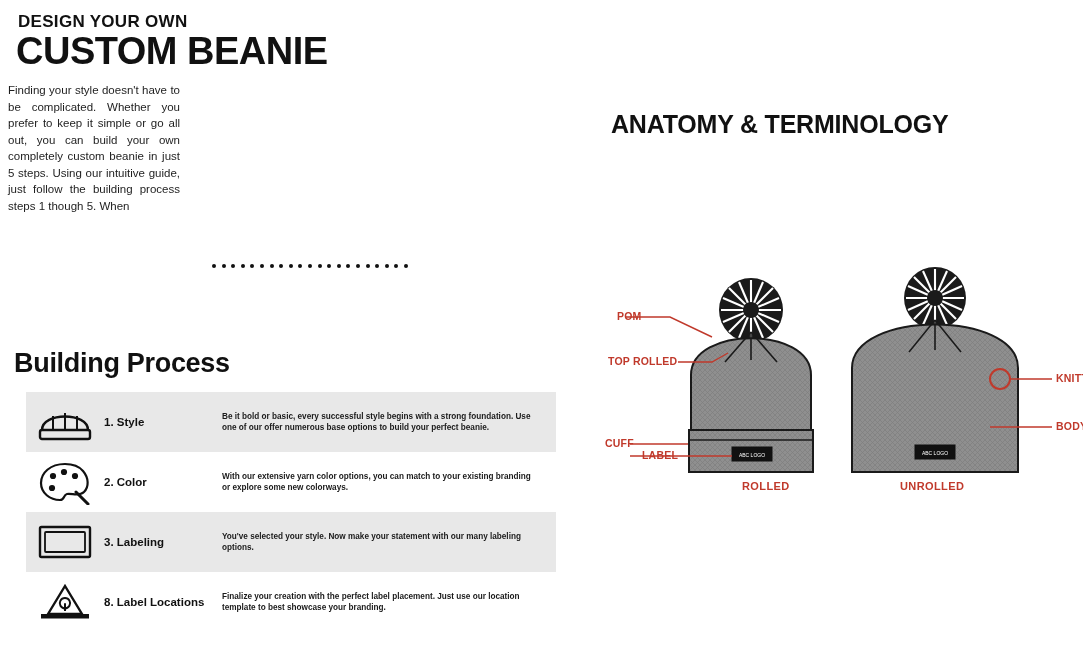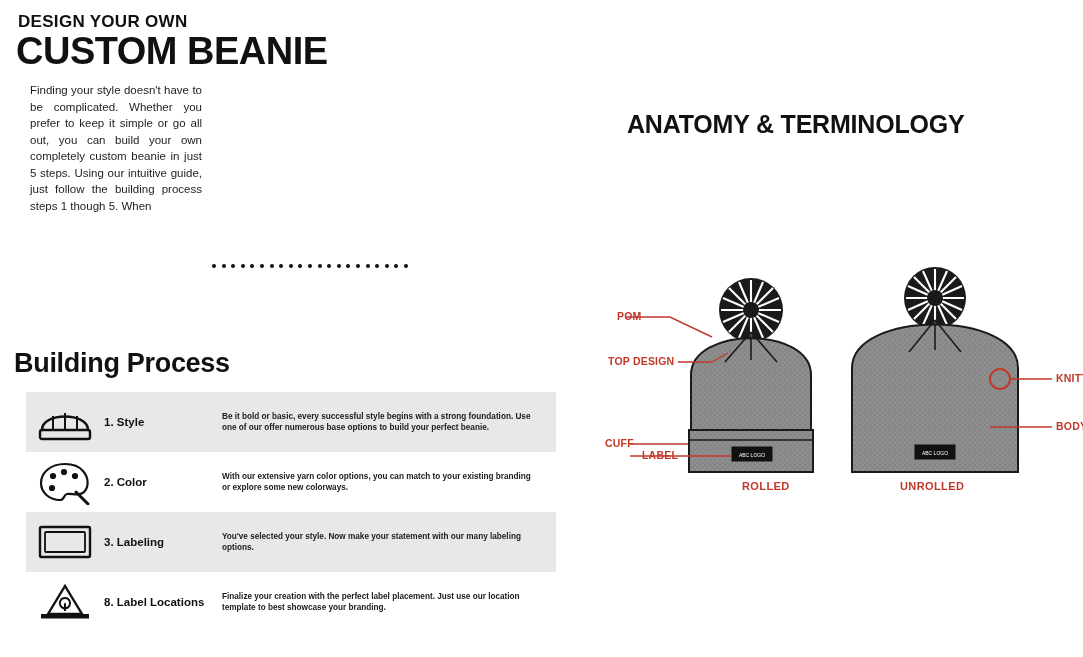--- a/index.html
+++ b/index.html
@@ -37,21 +37,21 @@
     top: 30px;
     font-size: 38px;
     font-weight: bold;
     letter-spacing: -0.5px;
     color: #111;
   }
 
   
   .intro {
     position: absolute;
-    left: 30px;
+    left: 8px;
     top: 82px;
     width: 380px;
     display: flex;
     gap: 20px;
   }
   .intro .col {
     width: 172px;
     font-size: 11.5px;
     line-height: 16.5px;
     color: #1d1d1d;
@@ -119,21 +119,21 @@
     font-size: 8.2px;
     line-height: 11.5px;
     font-weight: bold;
     color: #1a1a1a;
     width: 310px;
   }
 
   
   .anatomy-title {
     position: absolute;
-    left: 627px;
+    left: 611px;
     top: 110px;
     font-size: 25px;
     font-weight: bold;
     letter-spacing: -0.2px;
     color: #111;
   }
   .anatomy {
     position: absolute;
     left: 560px;
     top: 240px;
@@ -321,21 +321,21 @@
         <path d="M66 77 L110 77 L152 97"></path>
         <path d="M118 122 L152 122 L168 113"></path>
         <path d="M70 204 L128 204"></path>
         <path d="M70 216 L172 216"></path>
         <path d="M450 139 L492 139"></path>
         <path d="M430 187 L492 187"></path>
       </g>
     </svg>
 
     <div class="callout" style="left:57px; top:70px;">POM</div>
-    <div class="callout" style="left:48px; top:115px;">TOP DESIGN</div>
+    <div class="callout" style="left:48px; top:115px;">TOP ROLLED</div>
     <div class="callout" style="left:45px; top:197px;">CUFF</div>
     <div class="callout" style="left:62px; top:209px;margin-left:20px;">LABEL</div>
     <div class="callout" style="left:496px; top:132px;">KNITTING</div>
     <div class="callout" style="left:496px; top:180px;">BODY</div>
 
     <div class="hat-caption" style="left:167px; top:240px;padding-left:15px;">ROLLED</div>
     <div class="hat-caption" style="left:340px; top:240px;">UNROLLED</div>
   </div>
 
 </div>

